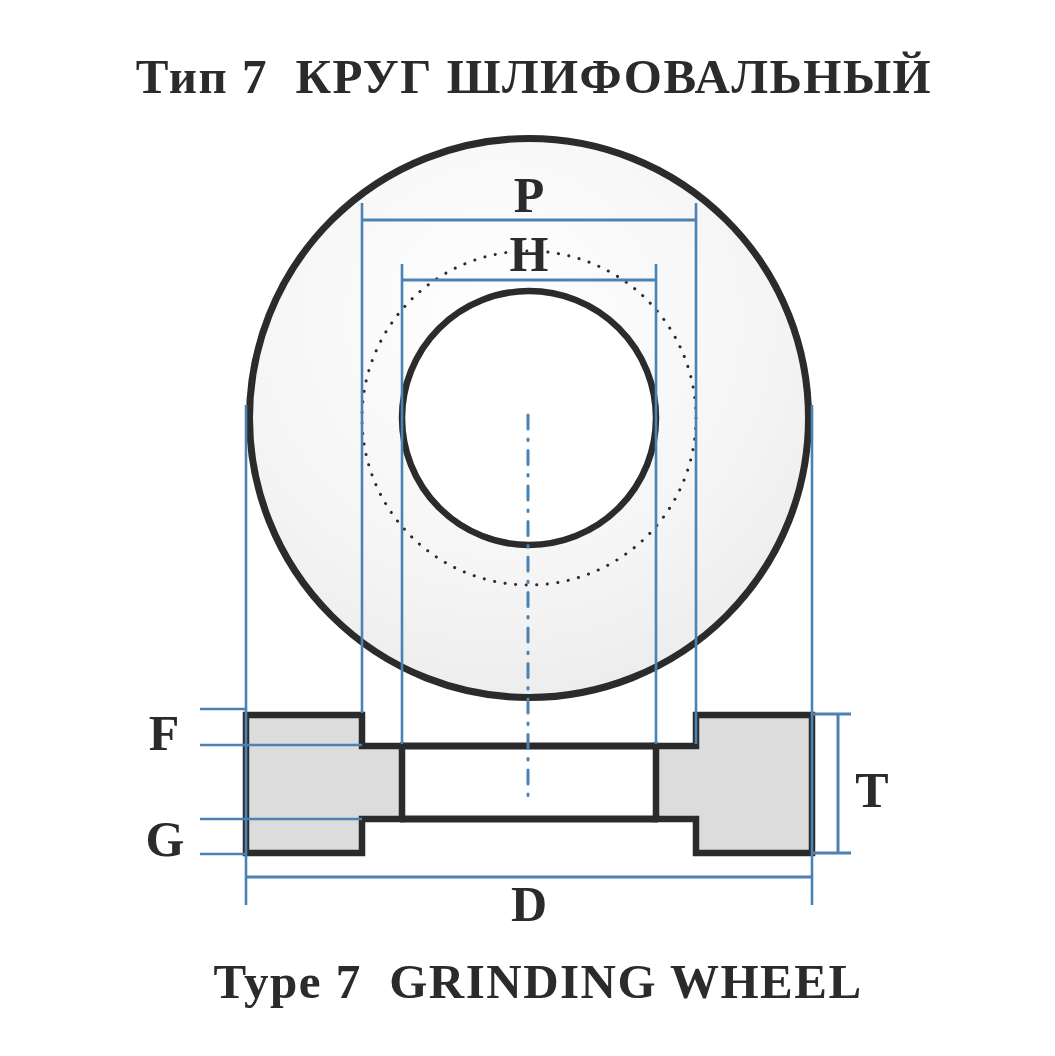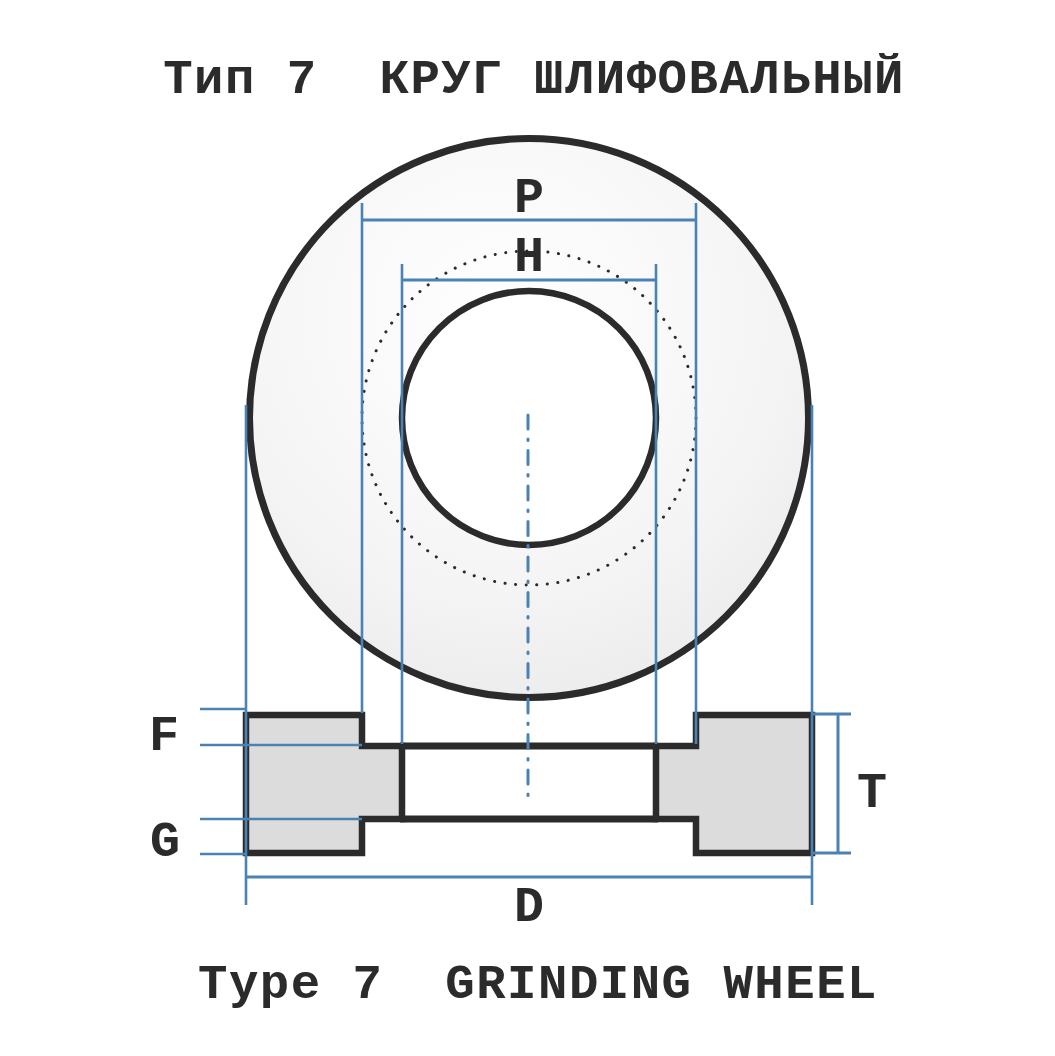--- a/index.html
+++ b/index.html
@@ -1,20 +1,20 @@
 <!DOCTYPE html>
 <html style="--ink: #2b2b2b; --dimension: #4a82b4; --section-fill: #dcdcdc; --wheel-face-light: #fdfdfd; --wheel-face-dark: #e7e7e7; --background: #ffffff;"><head>
 <meta charset="utf-8">
 <style>
   html,body{margin:0;padding:0;background:#ffffff;}
   .page{
     position:relative;
     width:1055px;height:1056px;
     background:var(--background,#ffffff);
-    font-family:Liberation Mono, monospace;
+    font-family:Liberation Serif, serif;
     overflow:hidden;
   }
   svg{display:block;}
   svg text{white-space:pre;}
   .title{
     font-size:49px;font-weight:700;letter-spacing:1.5px;
     fill:var(--ink,#2b2b2b);text-anchor:middle;
   }
   .dimletter{
     font-size:50px;font-weight:700;

